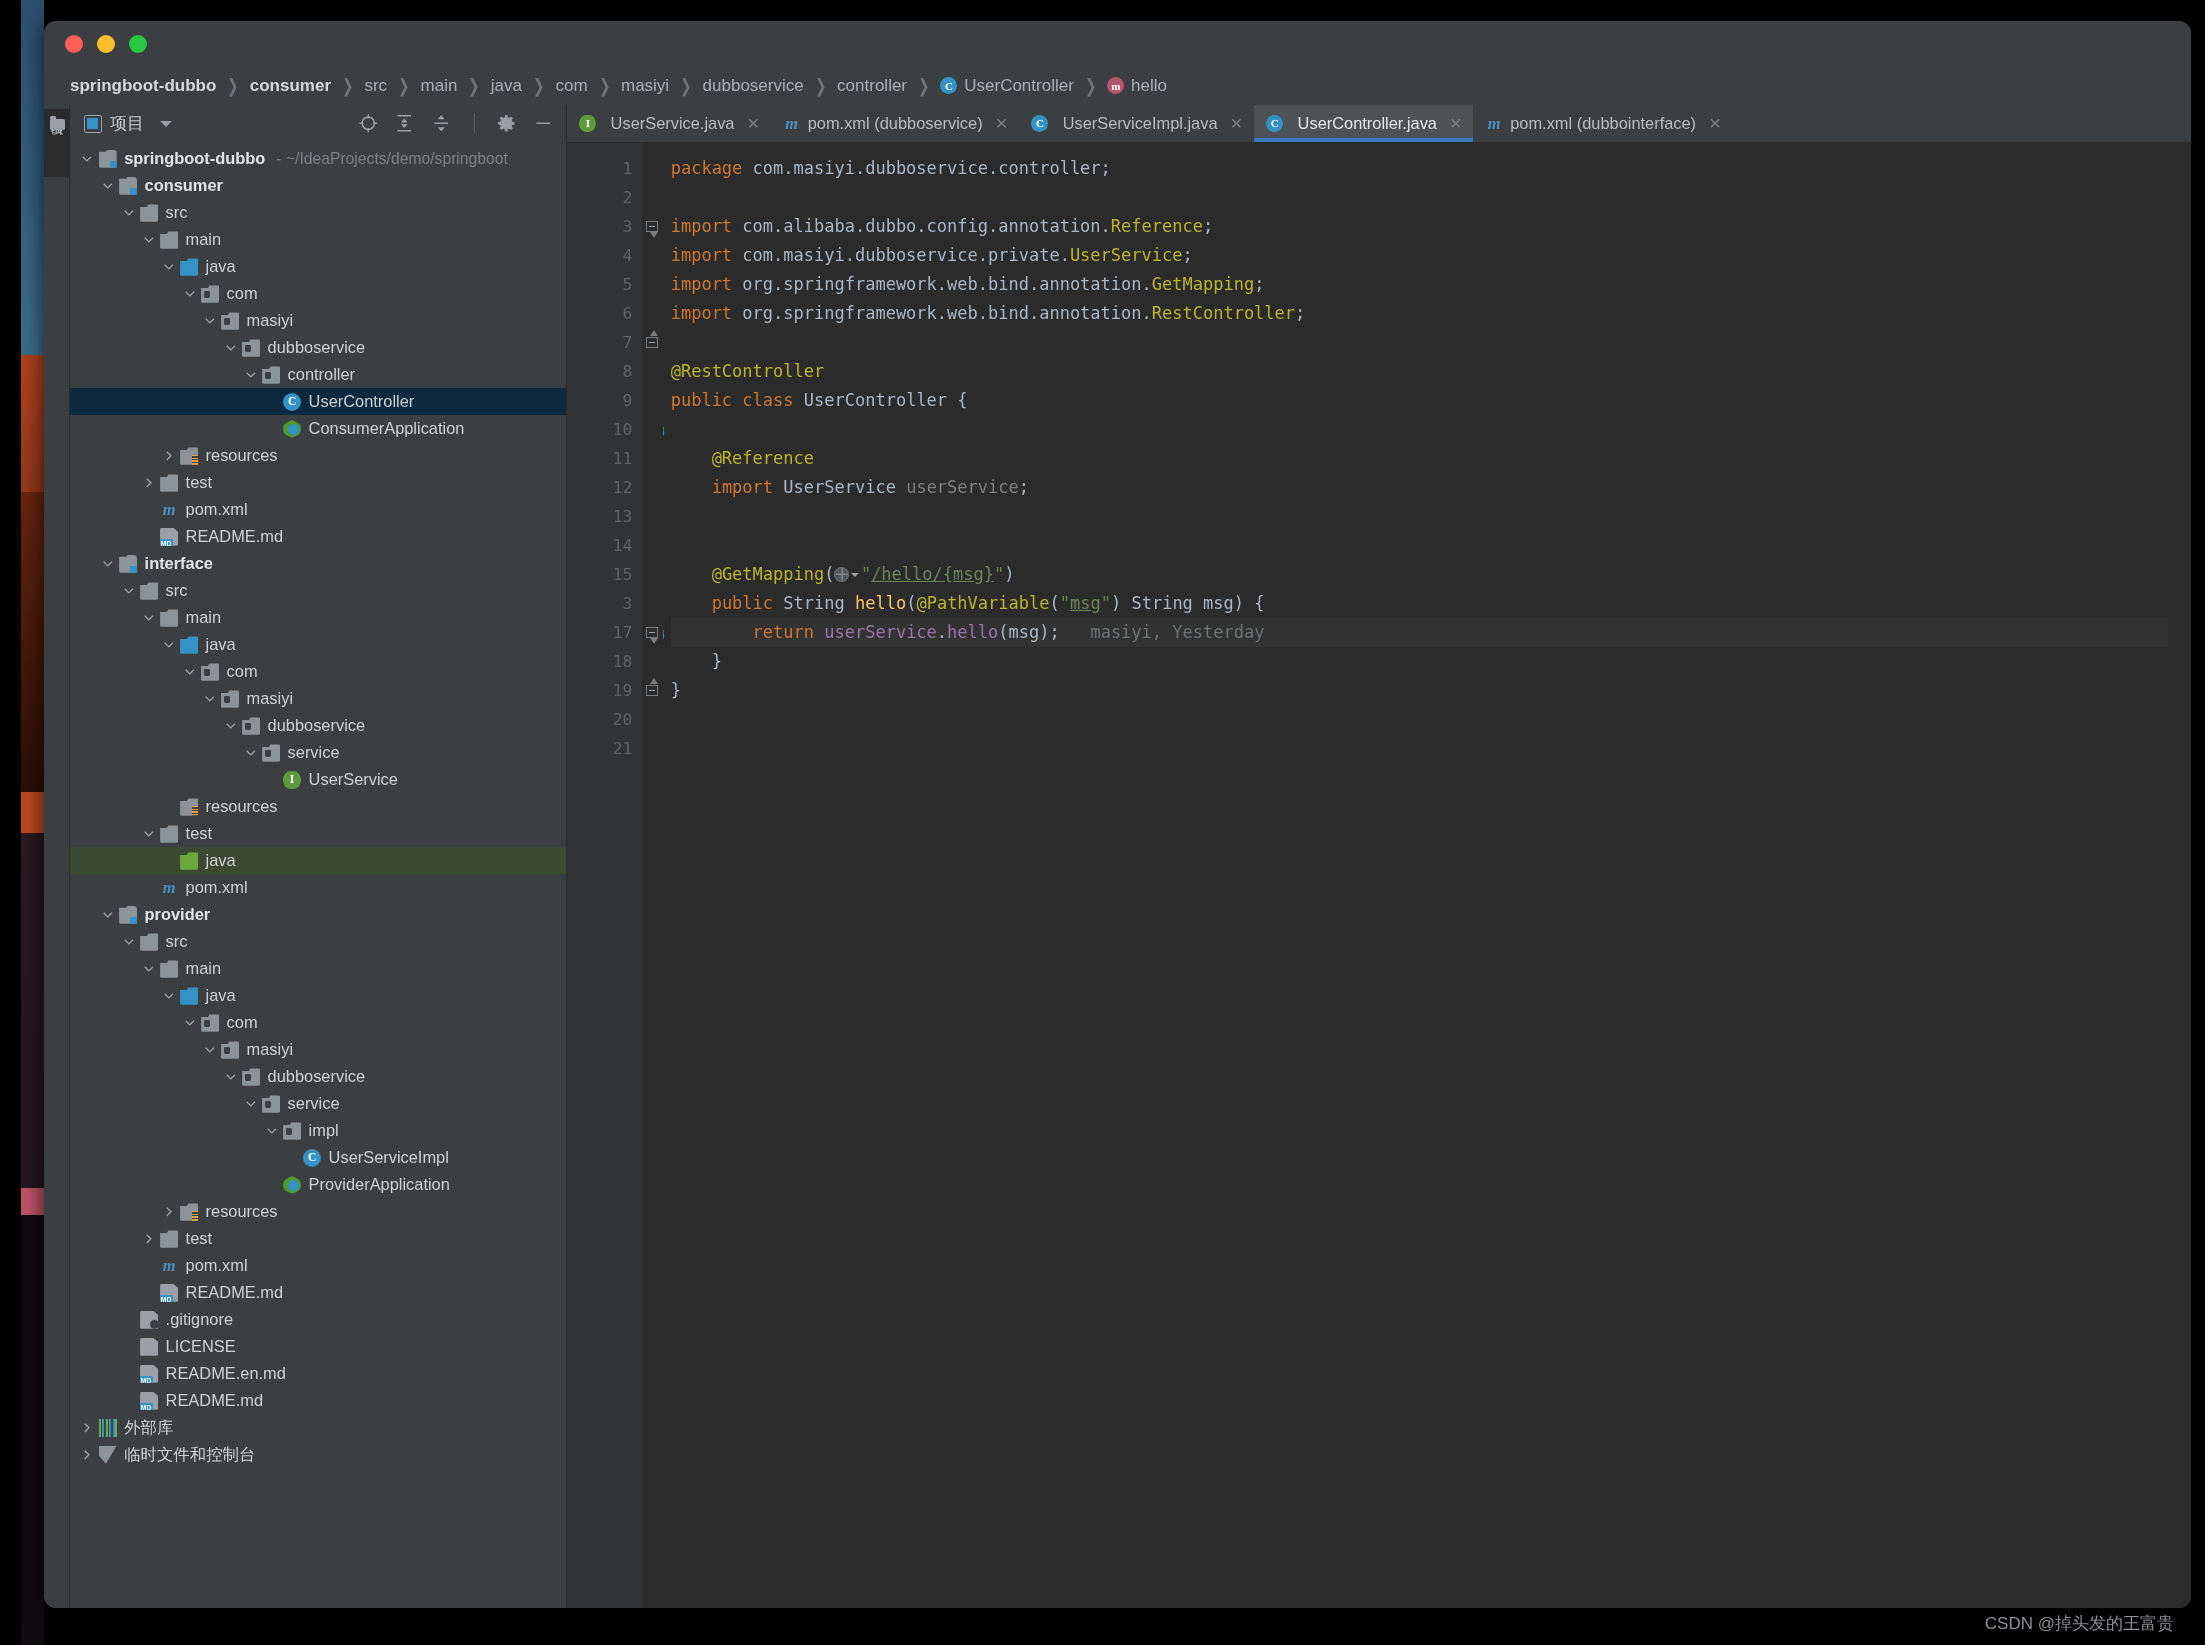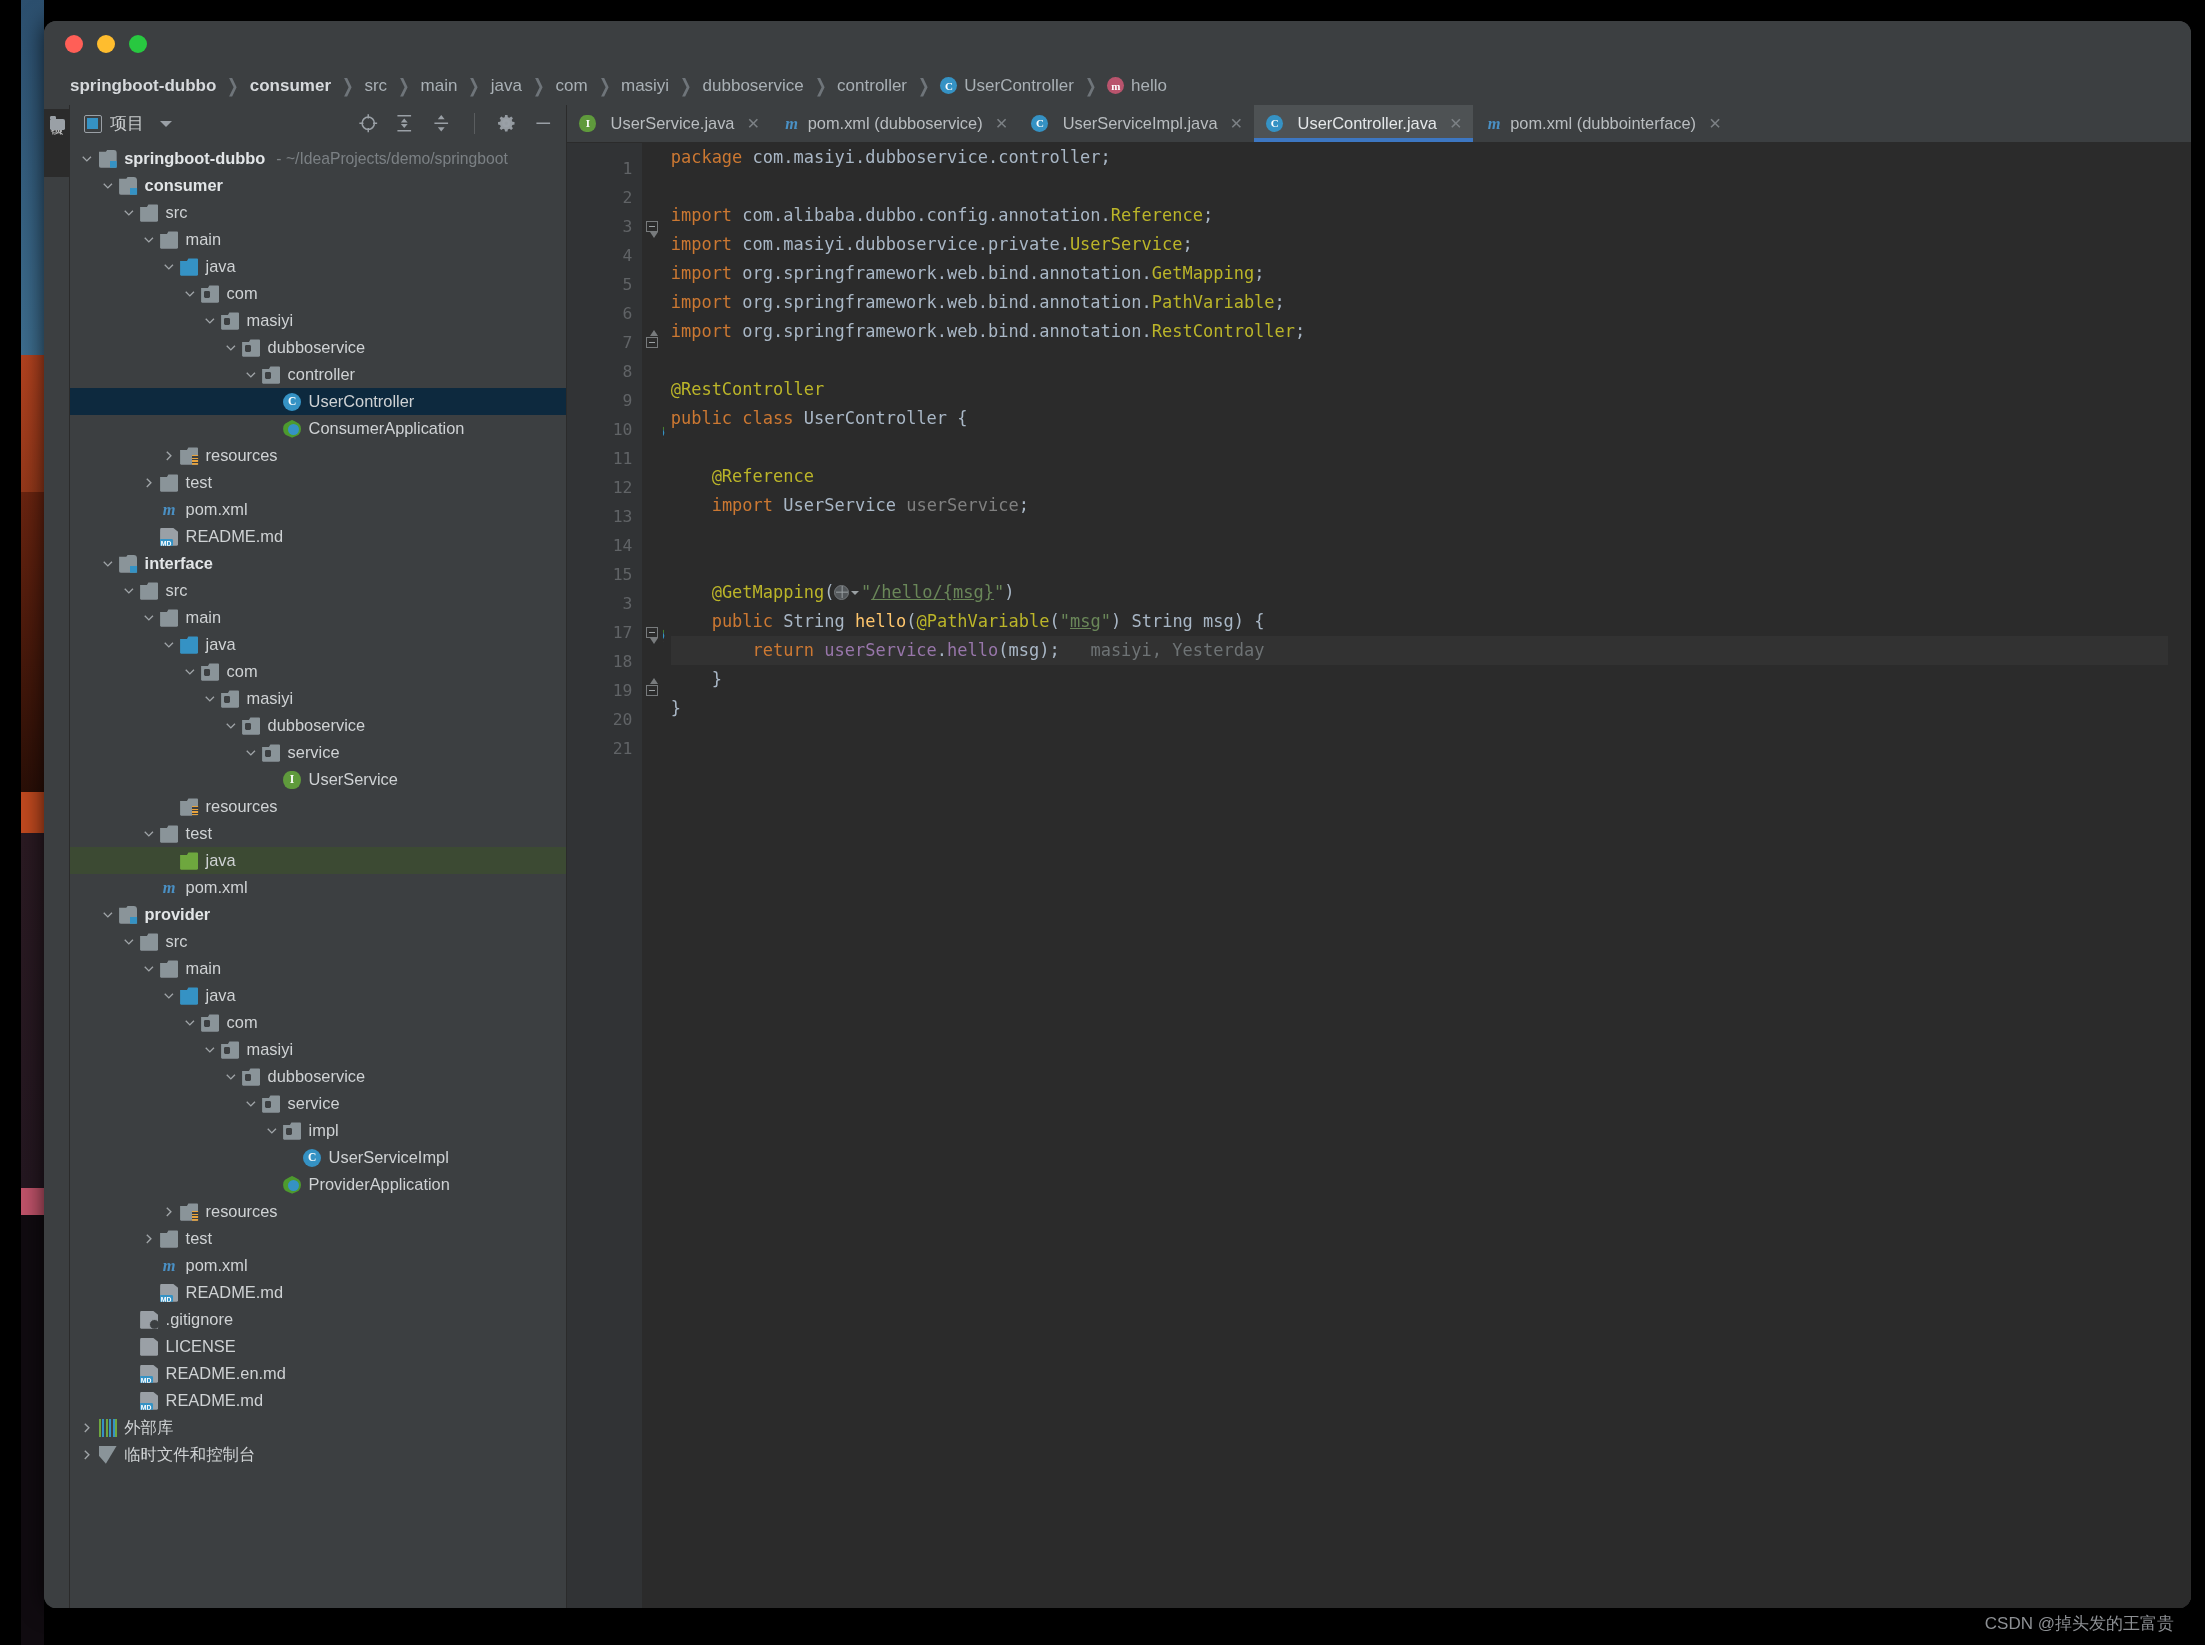--- a/index.html
+++ b/index.html
@@ -234,21 +234,21 @@
     content:''; position:absolute; left:2px; top:4.8px; width:6.1px; height:0.7px; background:#9ba0a3;
   }
   .fold-tip-dn, .fold-tip-up {
     position:absolute; left:7.5px; width:0;height:0;
     border-left:4.8px solid transparent; border-right:4.8px solid transparent;
   }
   .fold-tip-dn { top:20.5px; border-top:6.1px solid #787b7d; }
   .fold-tip-up { top:2.7px;  border-bottom:6.1px solid #787b7d; }
 
   #code {
-    flex: 1; padding-left: 8.2px;
+    flex: 1; padding-top: 11px; padding-left: 8.2px;
     font-family: "DejaVu Sans Mono", monospace; font-size: 17px;
     position: relative; overflow: hidden;
   }
   .cl { height: 29px; line-height: 29px; white-space: pre; color: #a9b7c6; }
   .cl.caret-line { background: #323232; }
   .kw   { color: #cc7832; }
   .ann  { color: #bbb529; }
   .str  { color: #6a8759; }
   .cls  { color: #a9b7c6; }
   .mth  { color: #ffc66d; }
@@ -935,21 +935,20 @@
             </div>
             <div class="fold-cell"></div>
             <div class="fold-cell"></div>
           </div>
         <div id="code">
             <div class="cl"><span class="kw">package</span> <span class="plain">com.masiyi.dubboservice.</span><span class="plain">controller</span><span class="plain">;</span></div>
             <div class="cl"><span class="plain"></span></div>
             <div class="cl"><span class="kw">import</span> <span class="plain">com.alibaba.dubbo.config.annotation.</span><span class="ann">Reference</span><span class="plain">;</span></div>
             <div class="cl"><span class="kw">import</span> <span class="plain">com.masiyi.dubboservice.private.</span><span class="ann">UserService</span><span class="plain">;</span></div>
             <div class="cl"><span class="kw">import</span> <span class="plain">org.springframework.web.bind.annotation.</span><span class="ann">GetMapping</span><span class="plain">;</span></div>
-            <div class="cl"><span class="kw">import</span> <span class="plain">org.springframework.web.bind.annotation.</span><span class="ann">PathVariable</span><span class="plain">;</span></div>
             <div class="cl"><span class="kw">import</span> <span class="plain">org.springframework.web.bind.annotation.</span><span class="ann">RestController</span><span class="plain">;</span></div>
             <div class="cl"><span class="plain"></span></div>
             <div class="cl"><span class="ann">@RestController</span></div>
             <div class="cl"><span class="kw">public</span> <span class="kw">class</span> <span class="cls">UserController</span><span class="plain"> {</span></div>
             <div class="cl"><span class="plain"></span></div>
             <div class="cl"><span class="ann">    @Reference</span></div>
             <div class="cl"><span class="plain">    </span><span class="kw">import</span> <span class="cls">UserService</span> <span class="grey">userService</span><span class="plain">;</span></div>
             <div class="cl"><span class="plain"></span></div>
             <div class="cl"><span class="plain"></span></div>
             <div class="cl"><span class="plain">    </span><span class="ann">@GetMapping</span><span class="plain">(</span><span class="globe"></span><span class="dd-caret"></span><span class="str">"</span><span class="url-link">/hello/{msg}</span><span class="str">"</span><span class="plain">)</span></div>

